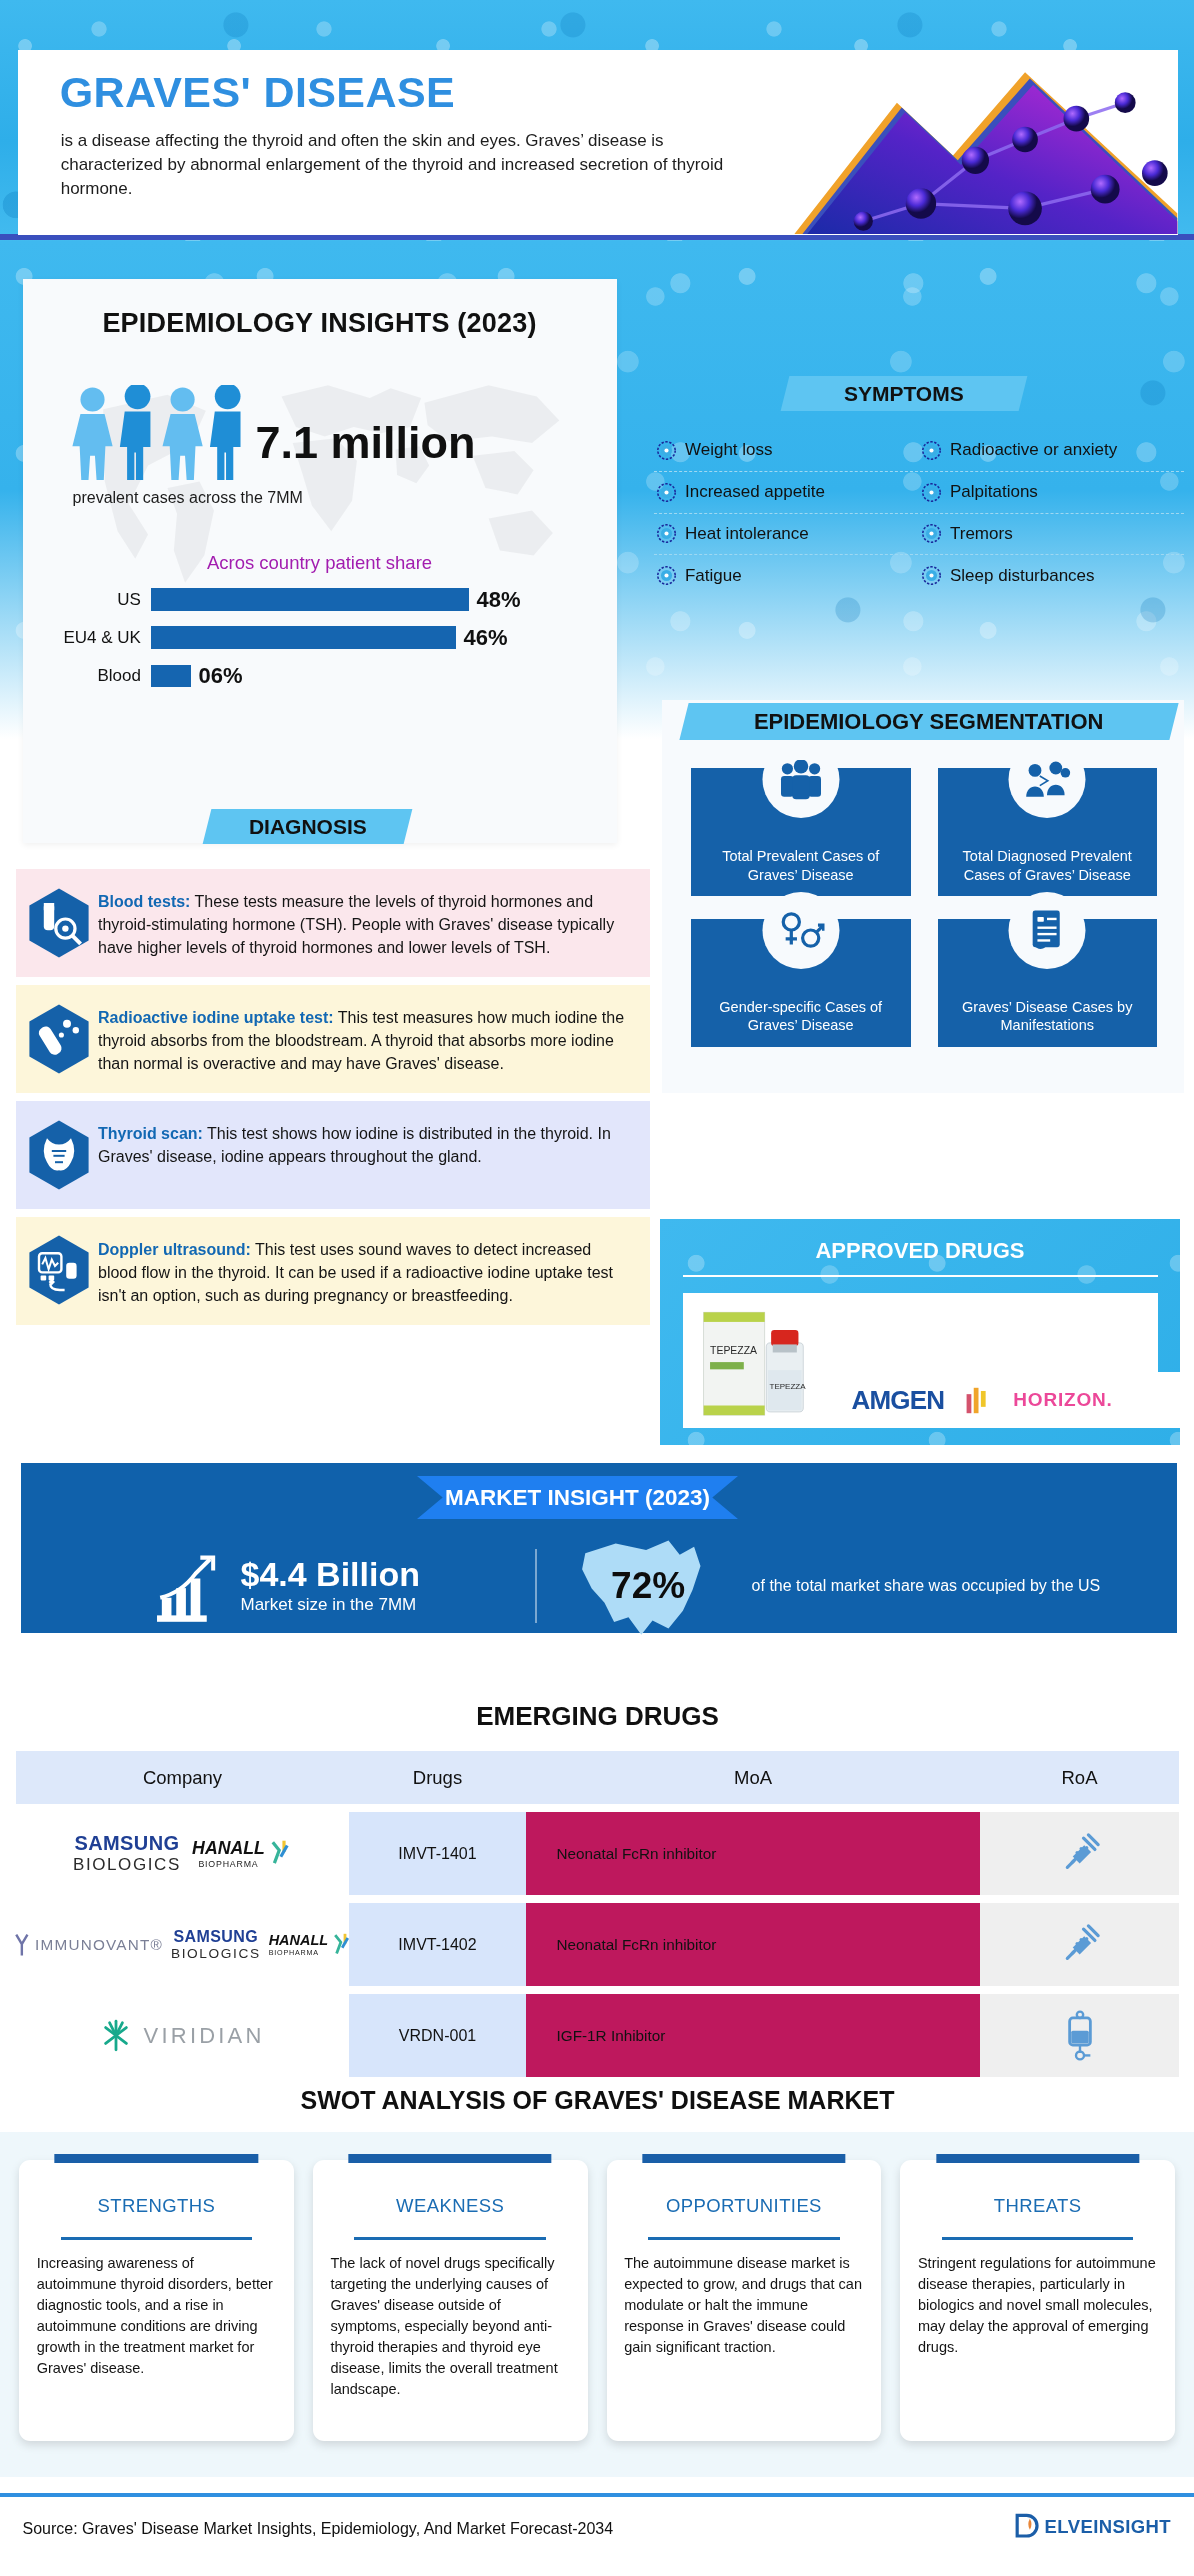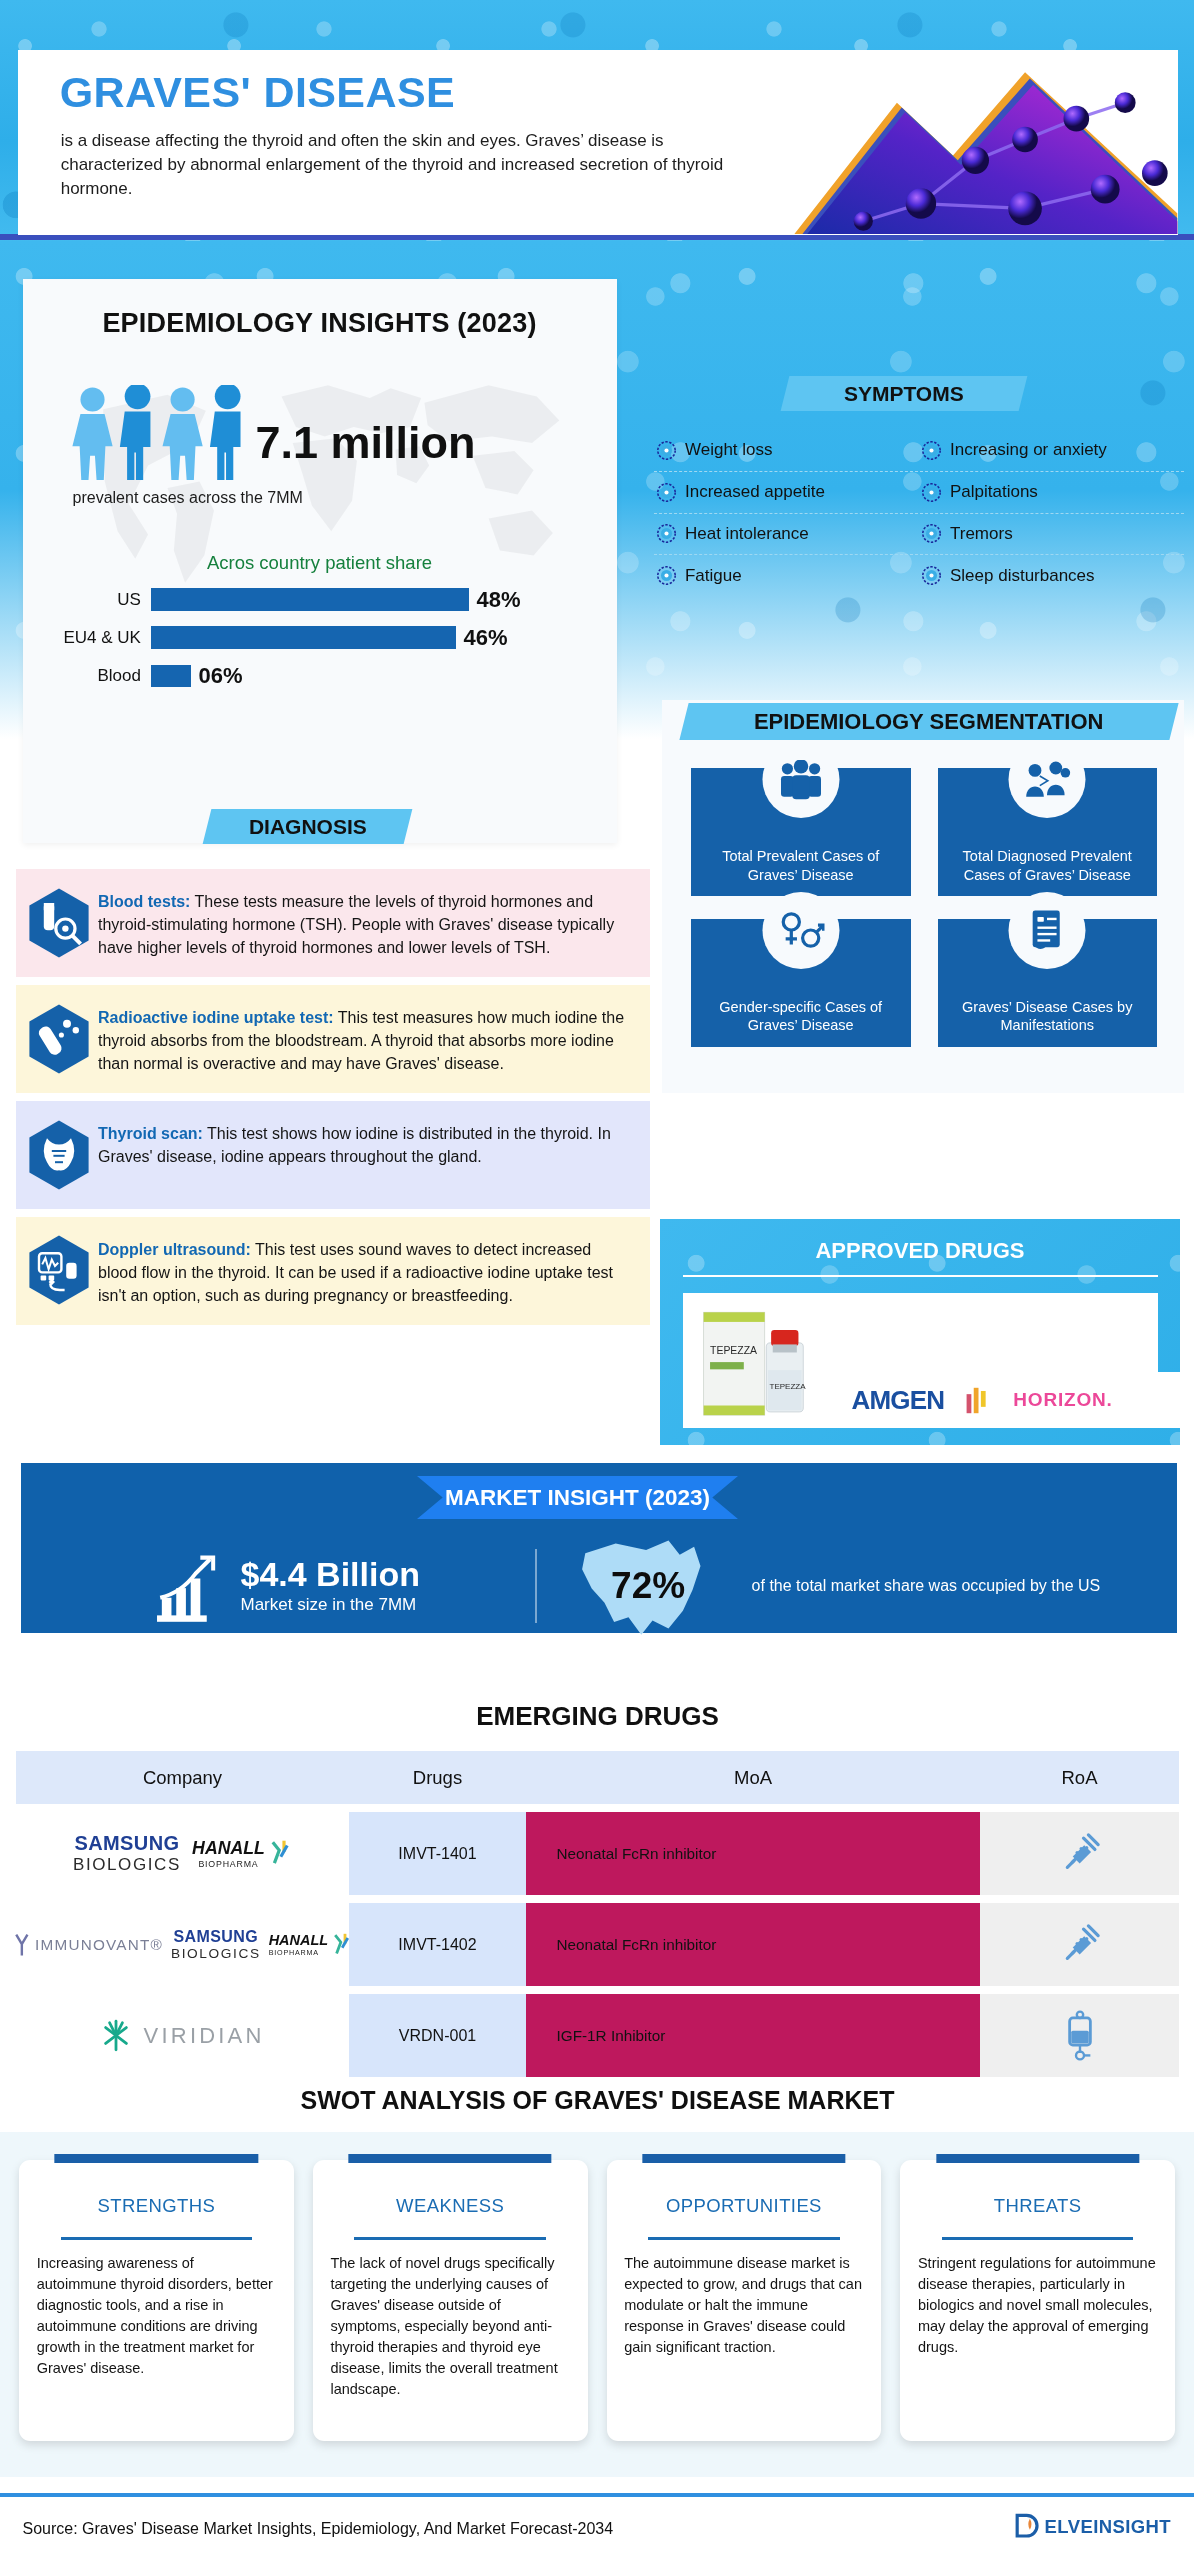--- a/index.html
+++ b/index.html
@@ -90,21 +90,21 @@
   .big-number {
     position:absolute; left:233px; top:138px;
     font-size:45px; font-weight:bold; color:#101010;
   }
   .epi-sub {
     position:absolute; left:50px; top:210px;
     font-size:16px; color:#1b1b1b;
   }
   .chart-title {
     position:absolute; left:0; right:0; top:273px; text-align:center;
-    font-size:18.5px; color:#15803d;
+    font-size:18.5px; color:#a21caf;
   }
   .bars { position:absolute; left:32px; top:307px; width:530px; }
   .bar-row { display:flex; align-items:center; height:27px; margin-bottom:11.2px; }
   .bar-label { width:96px; text-align:right; padding-right:9.6px; font-size:17px; color:#121212; }
   .bar-fill { height:22.5px; background:#1565b0; }
   .bar-val { margin-left:8px; font-size:22px; font-weight:bold; color:#101010; }
 
   
   .sym-ribbon {
     position:absolute; left:785px; top:376px; width:238px; height:35px;
@@ -379,21 +379,21 @@
           <circle cx="12" cy="12" r="2.6" fill="#fff"></circle>
         </svg>
       <span class="sym-text">Weight loss</span>
     </div>
     <div class="sym-cell">
       <svg class="gear-dot" viewBox="0 0 24 24">
           <circle cx="12" cy="12" r="11" fill="none" stroke="#1a2a9c" stroke-width="2" stroke-dasharray="3 2"></circle>
           <circle cx="12" cy="12" r="7" fill="#3aaee6"></circle>
           <circle cx="12" cy="12" r="2.6" fill="#fff"></circle>
         </svg>
-      <span class="sym-text">Increasing or anxiety</span>
+      <span class="sym-text">Radioactive or anxiety</span>
     </div>
   </div>
   <div class="sym-row">
     <div class="sym-cell">
       <svg class="gear-dot" viewBox="0 0 24 24">
           <circle cx="12" cy="12" r="11" fill="none" stroke="#1a2a9c" stroke-width="2" stroke-dasharray="3 2"></circle>
           <circle cx="12" cy="12" r="7" fill="#3aaee6"></circle>
           <circle cx="12" cy="12" r="2.6" fill="#fff"></circle>
         </svg>
       <span class="sym-text">Increased appetite</span>

